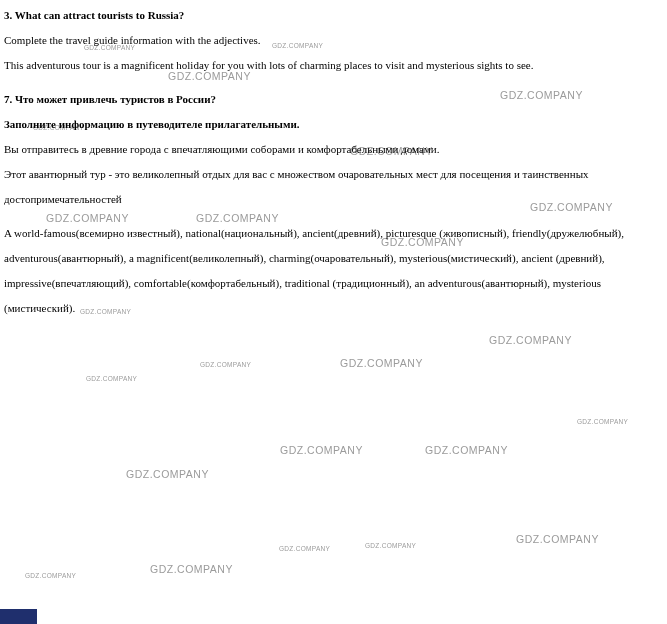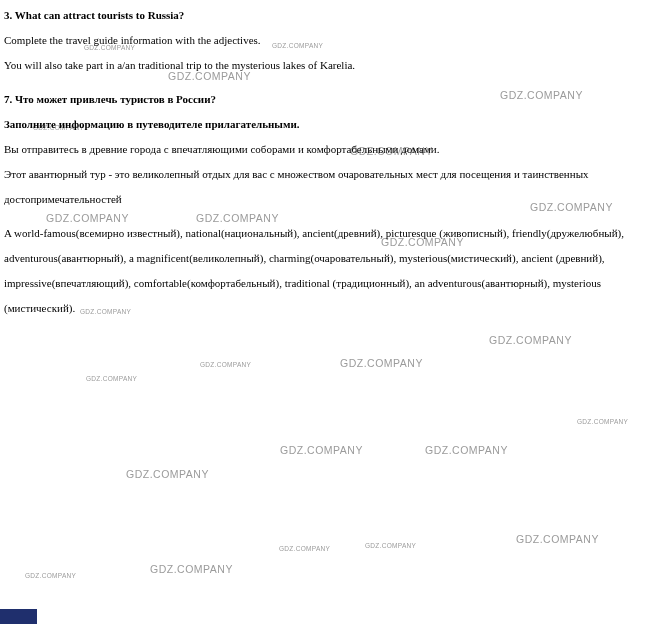--- a/index.html
+++ b/index.html
@@ -93,21 +93,21 @@
     <span class="wm lg" style="left:516px;top:533px">GDZ.COMPANY</span>
     <span class="wm sm" style="left:365px;top:542px">GDZ.COMPANY</span>
     <span class="wm sm" style="left:279px;top:545px">GDZ.COMPANY</span>
     <span class="wm lg" style="left:150px;top:563px">GDZ.COMPANY</span>
     <span class="wm sm" style="left:25px;top:572px">GDZ.COMPANY</span>
   </div>
 
   <div class="content">
     <h3 class="bold">3. What can attract tourists to Russia?</h3>
     <p>Complete the travel guide information with the adjectives.</p>
-    <p>You will also take part in a/an traditional trip to the mysterious lakes of Karelia.</p>
+    <p>This adventurous tour is a magnificent holiday for you with lots of charming places to visit and mysterious sights to see.</p>
 
     <h3 class="bold gap">7. Что может привлечь туристов в России?</h3>
     <p class="bold">Заполните информацию в путеводителе прилагательными.</p>
     <p>Вы отправитесь в древние города с впечатляющими соборами и комфортабельными домами.</p>
     <p>Этот авантюрный тур - это великолепный отдых для вас с множеством очаровательных мест для посещения и таинственных достопримечательностей</p>
 
     <p class="gap">A world-famous(всемирно известный), national(национальный), ancient(древний), picturesque (живописный), friendly(дружелюбный), adventurous(авантюрный), a magnificent(великолепный), charming(очаровательный), mysterious(мистический), ancient (древний), impressive(впечатляющий), comfortable(комфортабельный), traditional (традиционный), an adventurous(авантюрный), mysterious (мистический).</p>
   </div>
 
   <div class="corner"></div>

